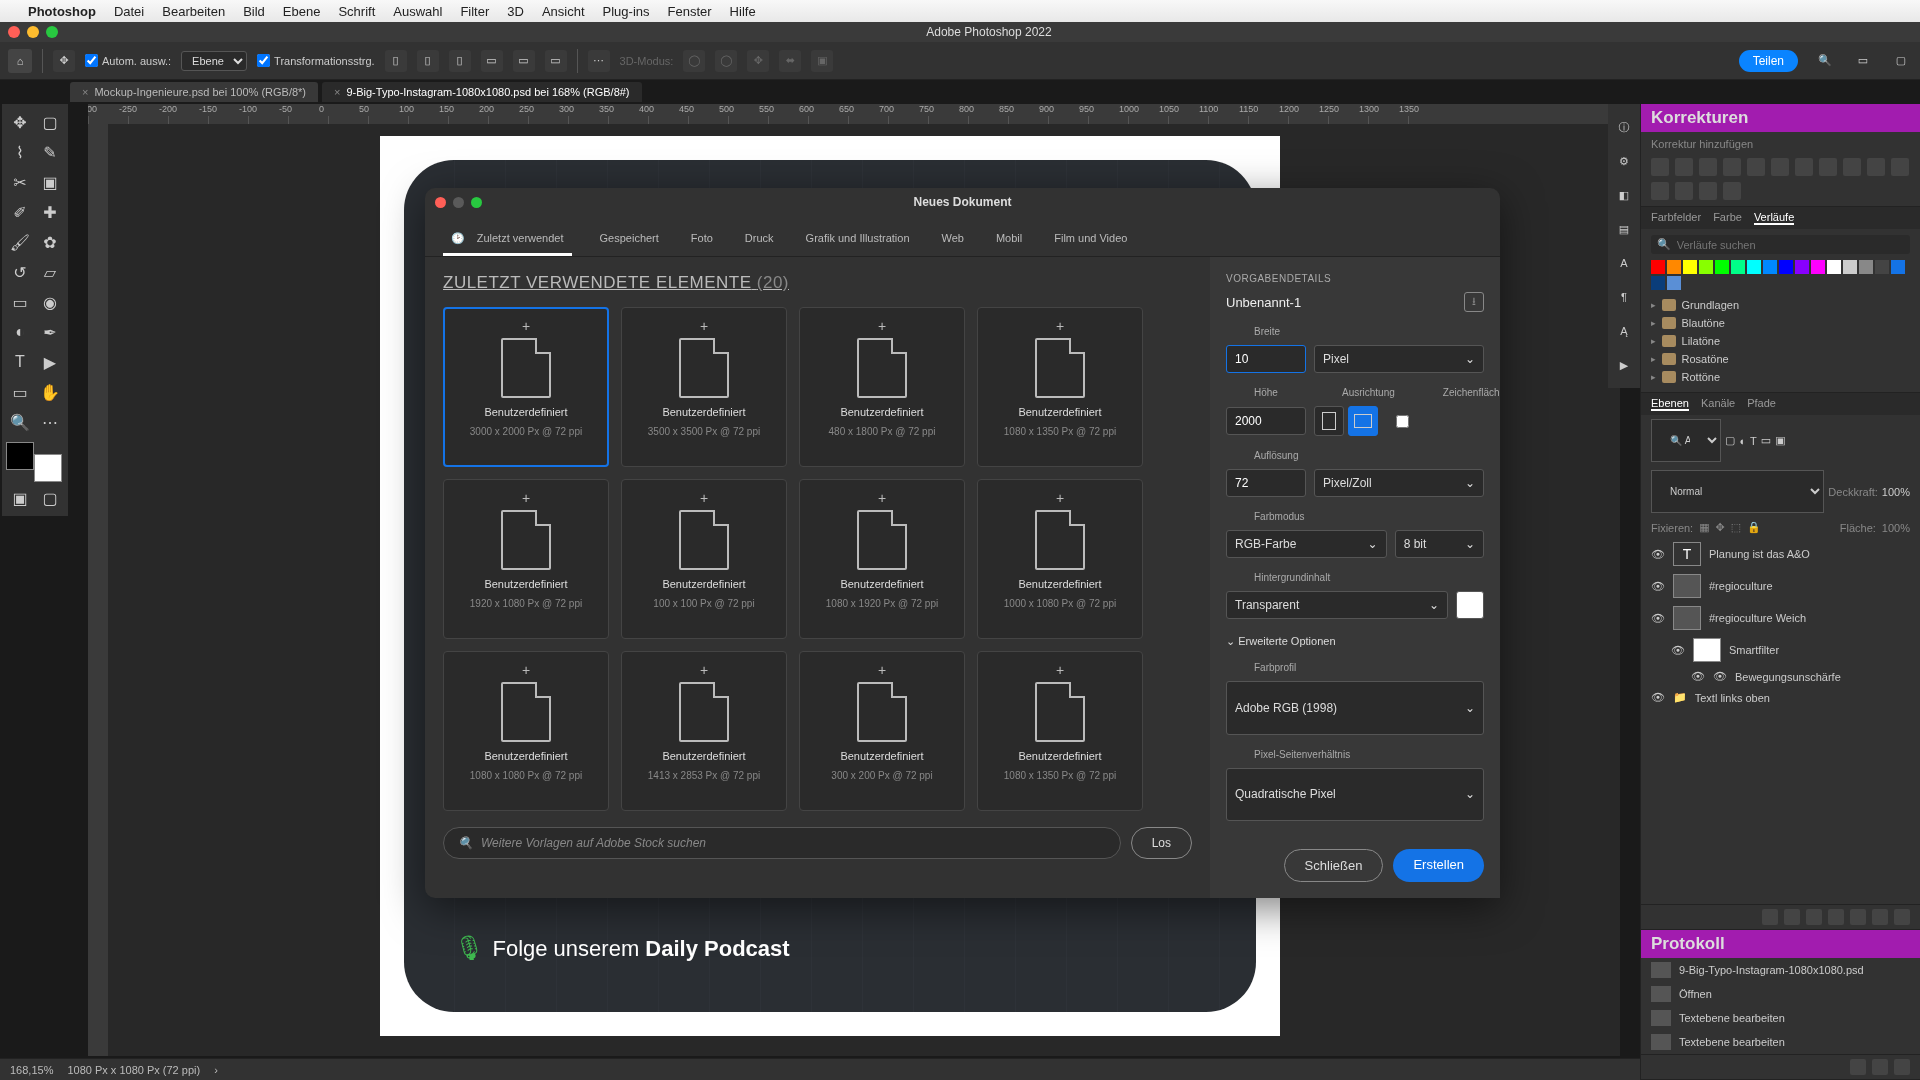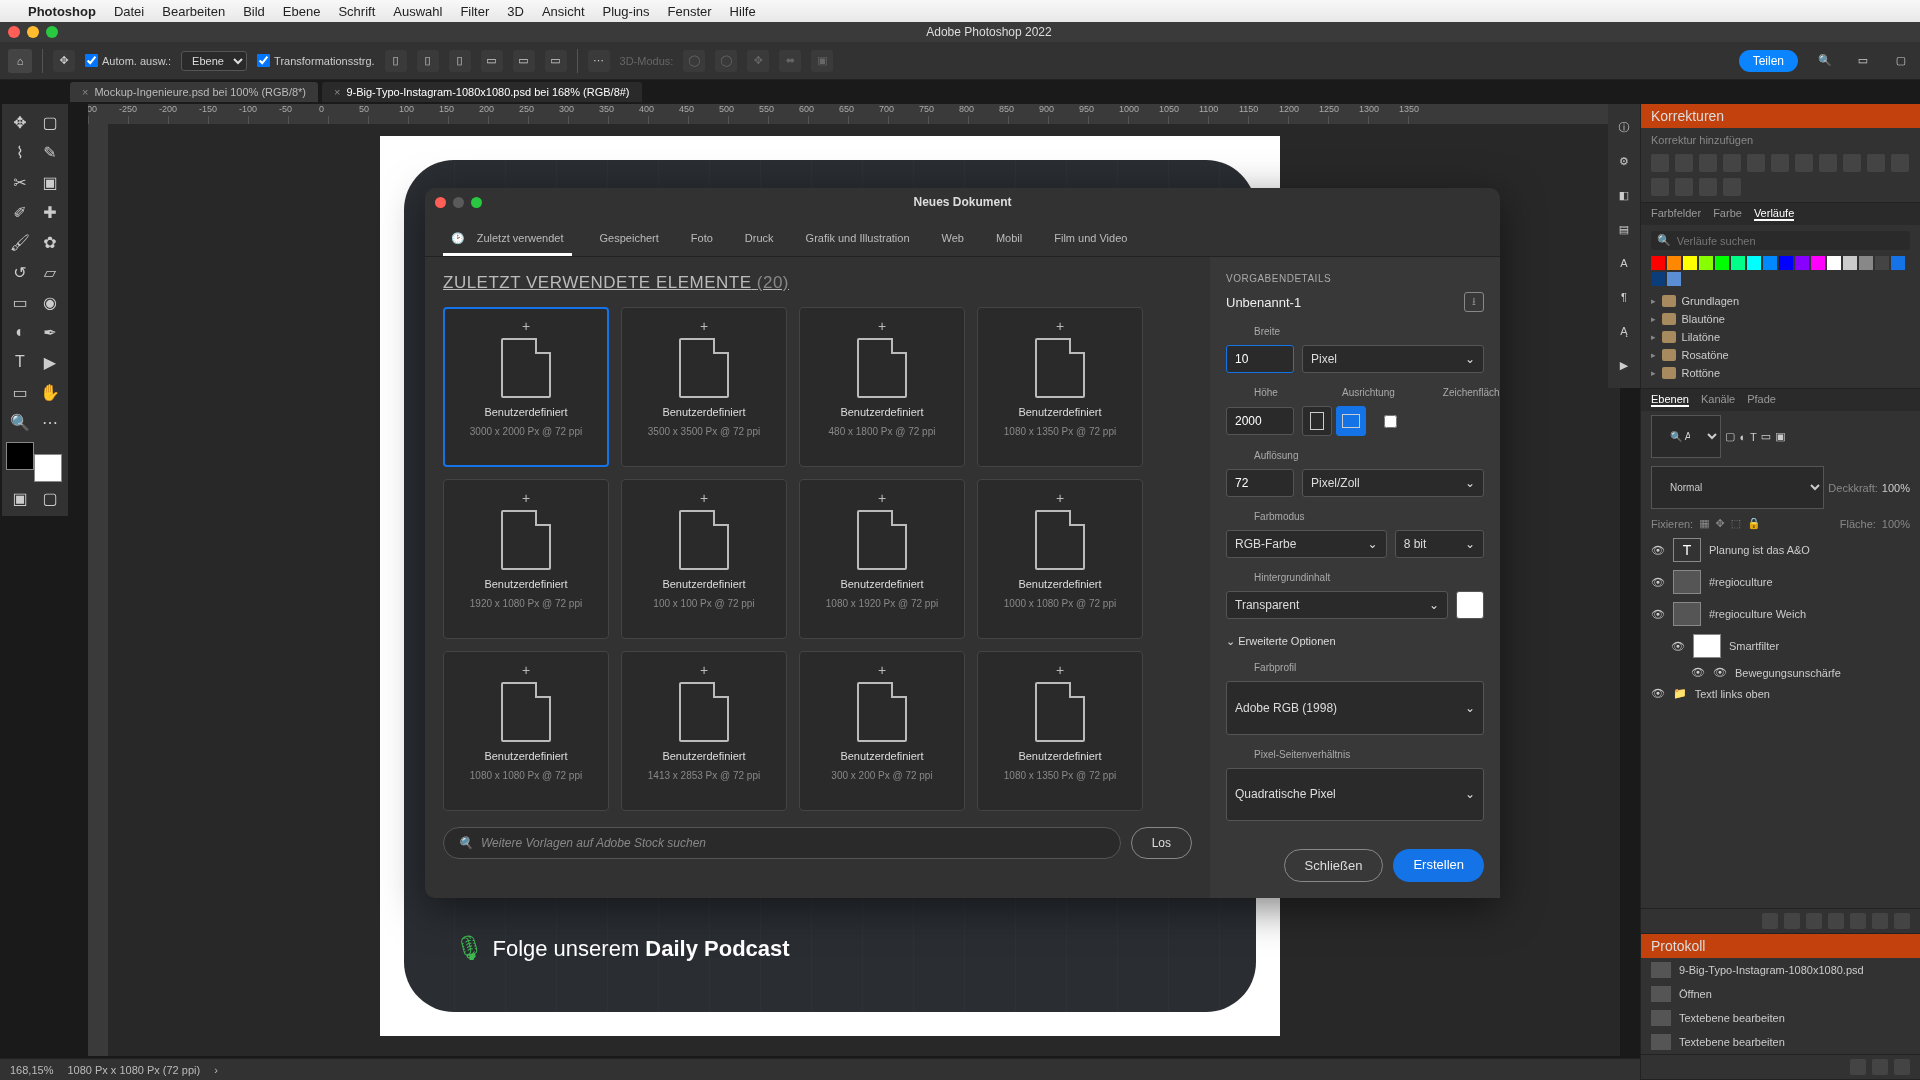--- a/index.html
+++ b/index.html
@@ -57,21 +57,21 @@
 .artboard-footer .pin { color:#3fb950; margin-right:8px; font-size:24px; }
 .artboard-footer .mic { color:#3fb950; margin-right:8px; font-size:24px; }
 
 
 .rightstrip { position:absolute; top:104px; right:280px; width:32px; background:#323232; display:flex; flex-direction:column; gap:12px; padding:12px 4px; align-items:center; }
 .rightstrip .ic { width:22px; height:22px; display:flex;align-items:center;justify-content:center; color:#ccc; }
 
 
 .rightpanels { position:absolute; top:104px; right:0; bottom:0; width:280px; background:#323232; border-left:1px solid #222; display:flex; flex-direction:column; }
 .panel { border-bottom:1px solid #222; }
-.panel-header { background:#c2410c; padding:4px 10px; font-size:14px; color:#ddd; font-weight:400; }
+.panel-header { background:#a21caf; padding:4px 10px; font-size:17px; color:#ddd; font-weight:700; }
 .panel-body { padding:6px 10px; }
 .adjust-icons { display:flex; flex-wrap:wrap; gap:6px; }
 .adjust-icons span { width:18px; height:18px; background:#444; border-radius:2px; }
 .tabs { display:flex; gap:12px; padding:4px 10px; background:#2a2a2a; }
 .tabs span { color:#999; cursor:pointer; }
 .tabs span.active { color:#fff; border-bottom:2px solid #fff; }
 .swatch-row { display:flex; flex-wrap:wrap; gap:2px; margin-top:6px; }
 .swatch-row span { width:14px; height:14px; }
 .folder-list .folder { display:flex; align-items:center; gap:6px; padding:3px 0; }
 .folder-list .folder::before { content:"▸"; color:#888; font-size:9px; }
@@ -123,21 +123,21 @@
 .search-box { flex:1; background:#2a2a2a; border:1px solid #555; border-radius:20px; padding:8px 14px; display:flex; align-items:center; gap:8px; color:#888; font-style:italic; font-size:12px; }
 .los-btn { padding:8px 20px; border:1px solid #888; border-radius:20px; color:#ddd; background:transparent; font-size:12px; }
 
 .dialog .details { width:290px; background:#383838; padding:16px; display:flex; flex-direction:column; gap:8px; overflow:auto; }
 .details .sect-title { font-size:10px; color:#aaa; letter-spacing:0.5px; }
 .details .name-row { display:flex; align-items:center; gap:8px; }
 .details .name-row .pname { flex:1; color:#eee; font-size:13px; }
 .details .name-row .save-ic { width:20px; height:20px; border:1px solid #888; border-radius:3px; display:flex;align-items:center;justify-content:center; color:#888; }
 .details label { font-size:10px; color:#aaa; display:block; margin-top:6px;padding-left:28px; }
 .details .row { display:flex; gap:8px; }
-.details input[type=text] { background:#2a2a2a; border:1px solid #1473e6; color:#fff; padding:6px 8px; border-radius:3px; width:68px; font-size:12px; }
+.details input[type=text] { background:#2a2a2a; border:1px solid #1473e6; color:#fff; padding:6px 8px; border-radius:3px; width:80px; font-size:12px; }
 .details input.plain { border:1px solid #555; }
 .details .sel { flex:1; background:#2a2a2a; border:1px solid #555; color:#ddd; padding:6px 8px; border-radius:3px; font-size:12px; display:flex; justify-content:space-between; align-items:center; }
 .details .orient { display:flex; gap:4px; }
 .details .orient .ob { width:30px; height:30px; border:1px solid #555; border-radius:3px; display:flex;align-items:center;justify-content:center; background:#2a2a2a; }
 .details .orient .ob.active { background:#1473e6; border-color:#1473e6; }
 .details .orient .ob .pg { width:14px; height:18px; border:1px solid #ccc; }
 .details .orient .ob .pg.l { width:18px; height:14px; }
 .details .adv { color:#ddd; font-size:11px; margin-top:8px; cursor:pointer; }
 .details .adv::before { content:"⌄ "; }
 .details .colorbox { width:28px; height:28px; border:1px solid #555; border-radius:3px; background:#fff; }

